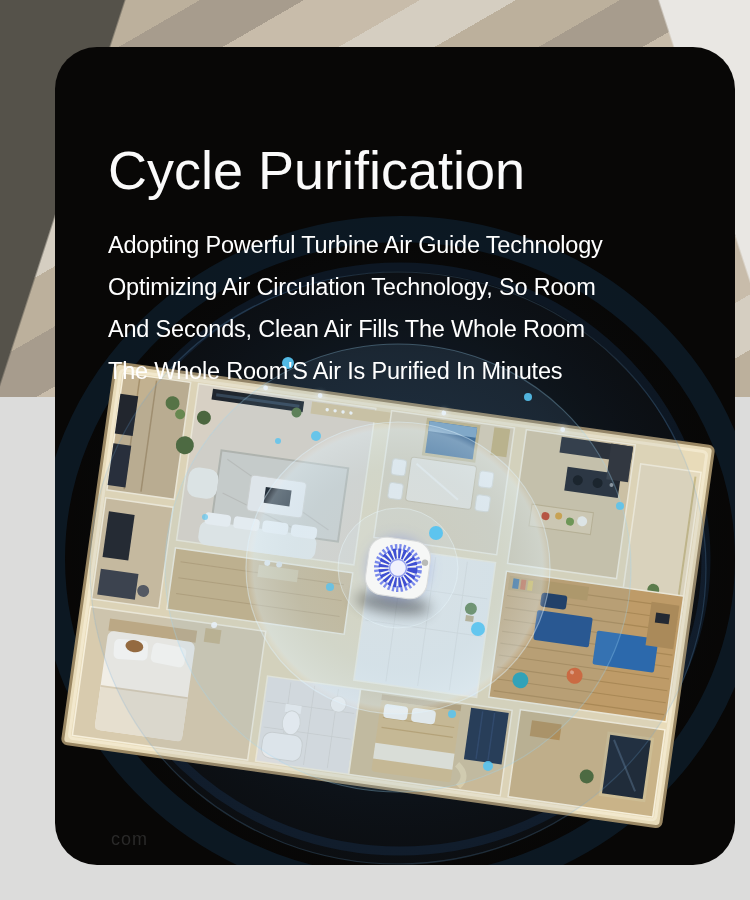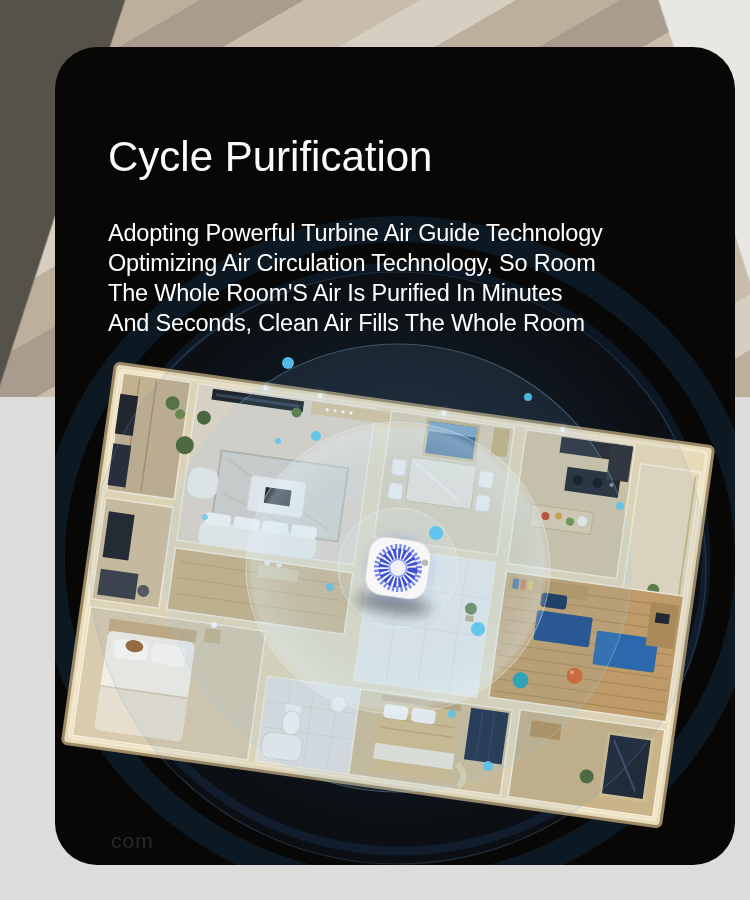--- a/index.html
+++ b/index.html
@@ -16,34 +16,34 @@
       linear-gradient(252deg, #e9e7e3 0 86px, rgba(233,231,227,0) 88px),
       repeating-linear-gradient(150deg,
         #d5cec1 0 48px, #bcb09c 48px 100px,
         #a79c8d 100px 152px, #c8bcaa 152px 210px);
   }
   .card{
     position:absolute;left:55px;top:47px;width:680px;height:818px;
     background:#080706;border-radius:42px;overflow:hidden;
   }
   .title{
-    position:absolute;left:53px;top:86px;
-    color:#fafafa;font-size:42px;font-weight:400;letter-spacing:0px;
+    position:absolute;left:53px;top:92px;
+    color:#fafafa;font-size:54px;font-weight:400;letter-spacing:0px;
     white-space:nowrap;
   }
   .desc{
     position:absolute;left:53px;top:171px;
     color:#ffffff;font-size:23.5px;font-weight:400;line-height:30px;
     letter-spacing:-0.2px;
   }
-  .desc div{white-space:nowrap;}
+  .desc div{white-space:nowrap;margin-top:12px;}
   .scene{position:absolute;left:0;top:0;width:680px;height:818px;}
   .watermark{
     position:absolute;left:56px;top:782px;
-    color:#454545;opacity:0.55;font-size:21px;letter-spacing:1px;
+    color:#454545;opacity:0.55;font-size:18px;letter-spacing:1px;
   }
 </style>
 </head>
 <body>
 
 <div class="backdrop"></div>
 
 <div class="card">
 
   <svg class="scene" viewBox="0 0 680 818">
@@ -299,18 +299,18 @@
       </g>
       <circle cx="26" cy="-9" r="3.2" fill="#b8bab8"></circle>
     </g>
   </svg>
 
   <div class="title">Cycle Purification</div>
 
   <div class="desc">
     <div>Adopting Powerful Turbine Air Guide Technology</div>
     <div>Optimizing Air Circulation Technology, So Room</div>
+    <div>And Seconds, Clean Air Fills The Whole Room</div>
     <div>The Whole Room'S Air Is Purified In Minutes</div>
-    <div>And Seconds, Clean Air Fills The Whole Room</div>
   </div>
 
   <div class="watermark">com</div>
 </div>
 
 </body></html>

